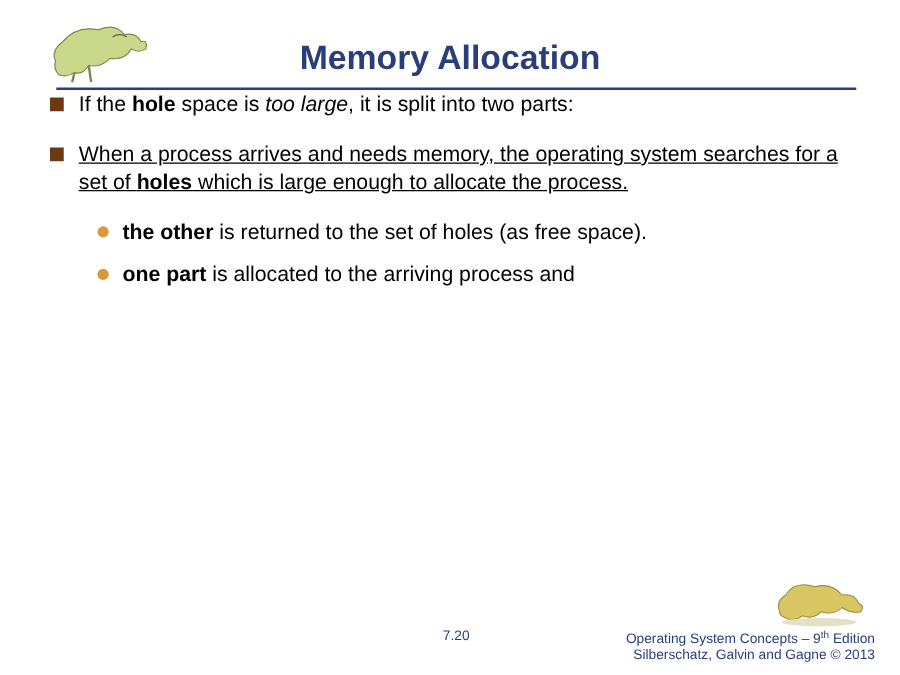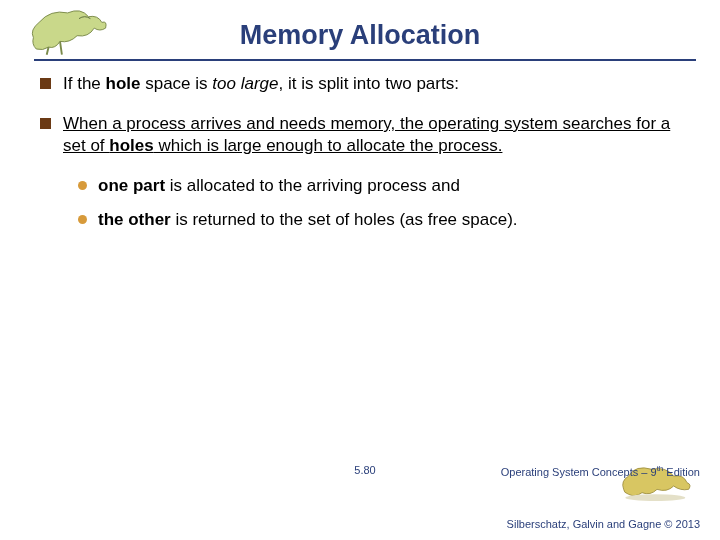--- a/index.html
+++ b/index.html
@@ -1,36 +1,36 @@
 <!DOCTYPE html>
 <html><head>
 <meta charset="utf-8">
 <style>
   * { box-sizing: border-box; margin: 0; padding: 0; }
   html, body { width: 720px; height: 540px; font-family: Arial, Helvetica, sans-serif; background: #ffffff; overflow: hidden; }
-  .slide { position: relative; width: 720px; height: 540px; padding: 4px; }
+  .slide { position: relative; width: 720px; height: 540px; padding: 15px; }
   .header { position: relative; height: 58px; }
   .title { position: absolute; top: 16px; left: 0; right: 0; text-align: center; font-size: 27px; font-weight: bold; color: #2a3f7a; }
   .rule { position: absolute; top: 55px; left: 30px; right: 20px; height: 2px; background: #2a3f7a; }
   .dino-tl { position: absolute; top: -3px; left: 18px; width: 95px; height: 58px; }
   .dino-br { position: absolute; bottom: 34px; right: 20px; width: 86px; height: 50px; }
   .content { position: absolute; top: 73px; left: 40px; right: 30px; font-size: 17px; line-height: 1.3; color: #000; }
   .bullet { display: flex; margin-bottom: 18px; }
   .bullet .sq { flex: 0 0 auto; width: 11px; height: 11px; background: #6b3a15; margin-top: 5px; margin-right: 12px; }
   .bullet .txt { flex: 1; }
   .sub { display: flex; margin: 12px 0 12px 38px; }
   .sub .dot { flex: 0 0 auto; width: 9px; height: 9px; border-radius: 50%; background: #d79a3a; margin-top: 6px; margin-right: 11px; }
   .sub .txt { flex: 1; }
   .u { text-decoration: underline; }
   .b { font-weight: bold; }
   .i { font-style: italic; }
   .footer { position: absolute; bottom: 10px; left: 30px; right: 20px; font-size: 11px; color: #2a3f7a; display: flex; justify-content: space-between; align-items: flex-end; flex-direction: column; }
   .footer .left sup { font-size: 8px; }
   .footer .center { position: absolute; left: 50%; transform: translateX(-50%); }
-  .footer .right { color: #2a3f7a; margin-top: 40px; }
+  .footer .right { color: #2a3f7a; }
 </style>
 </head>
 <body>
 
 <div class="slide">
 
   <div class="header">
     <svg class="dino-tl" viewBox="0 0 100 60">
       <path d="M15 50 Q10 45 12 38 Q8 30 18 22 Q30 8 48 12 Q62 6 70 16 Q80 14 84 22 Q90 20 88 28 Q82 32 76 28 Q70 38 58 36 Q50 44 40 42 Q35 50 28 48 Q22 52 15 50 Z" fill="#c9d88a" stroke="#7a8a4a" stroke-width="1"></path>
       <path d="M60 18 Q66 14 72 18" fill="none" stroke="#5a6a3a" stroke-width="1"></path>
@@ -47,36 +47,36 @@
       <div class="txt"><span>If the </span><span class="b">hole</span><span> space is </span><span class="i">too large</span><span>, it is split into two parts:</span></div>
     </div>
 
     <div class="bullet">
       <div class="sq"></div>
       <div class="txt u"><span>When a process arrives and needs memory, the operating system searches for a set of </span><span class="b">holes</span><span> which is large enough to allocate the process.</span></div>
     </div>
 
     <div class="sub">
       <div class="dot"></div>
-      <div class="txt"><span class="b">one part</span><span> is allocated to the arriving process and</span></div>
+      <div class="txt"><span class="b">the other</span><span> is returned to the set of holes (as free space).</span></div>
     </div>
 
     <div class="sub">
       <div class="dot"></div>
-      <div class="txt"><span class="b">the other</span><span> is returned to the set of holes (as free space).</span></div>
+      <div class="txt"><span class="b">one part</span><span> is allocated to the arriving process and</span></div>
     </div>
 
 
 
   </div>
 
   <svg class="dino-br" viewBox="0 0 100 60">
     <path d="M10 40 Q6 30 16 24 Q24 10 44 16 Q60 12 70 24 Q82 22 86 32 Q92 34 88 40 Q78 42 70 36 Q62 44 50 40 Q42 48 32 44 Q24 50 16 46 Q10 44 10 40 Z" fill="#d8c662" stroke="#9a8a3a" stroke-width="1"></path>
     <ellipse cx="48" cy="50" rx="36" ry="4" fill="#e4e0c8"></ellipse>
   </svg>
 
   <div class="footer">
     <div class="left"><span>Operating System Concepts – 9</span><sup>th</sup><span> Edition</span></div>
-    <div class="center">5.80</div>
+    <div class="center">7.20</div>
     <div class="right">Silberschatz, Galvin and Gagne © 2013</div>
   </div>
 
 </div>
 
 </body></html>

